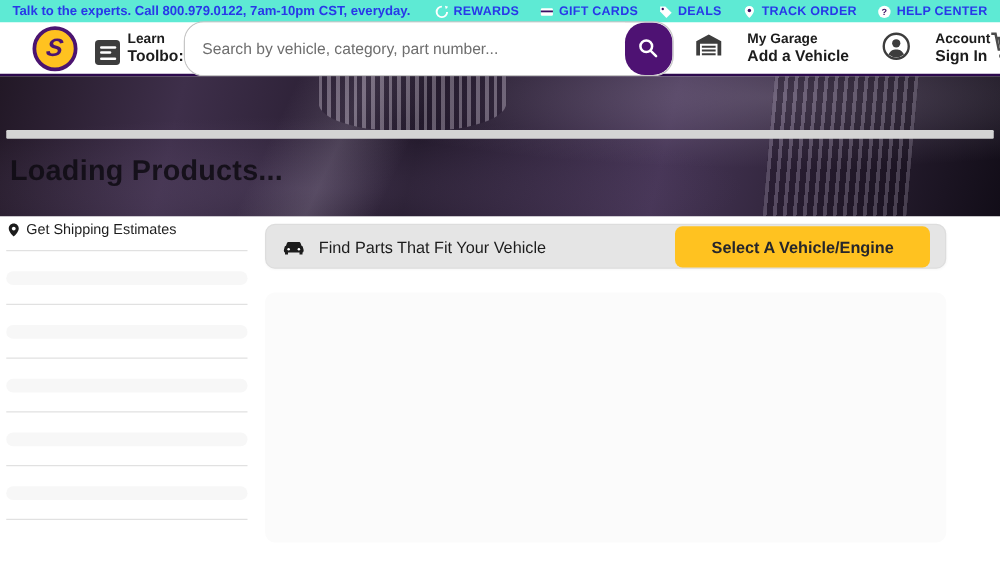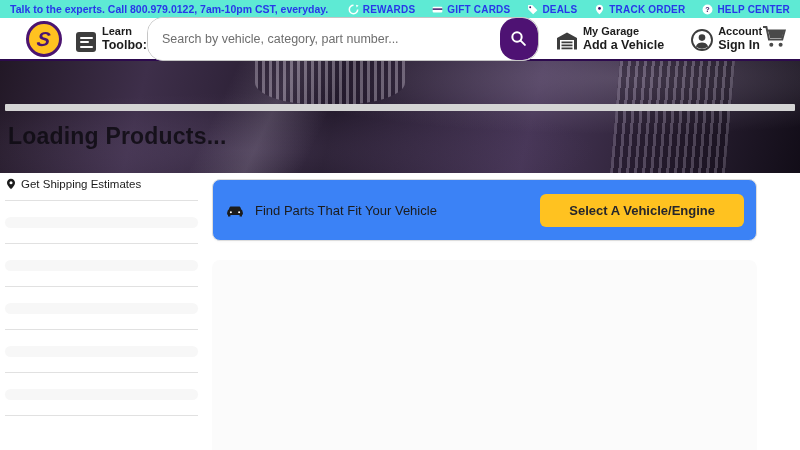--- a/index.html
+++ b/index.html
@@ -34,21 +34,21 @@
   .learn-icon i:nth-child(2){ width:70%; }
   .two-line { font-size:11px; font-weight:700; color:#1c1c1c; line-height:1.15; white-space:nowrap; }
   .two-line .l2 { font-size:12.5px; }
   .searchwrap { width:392px; height:44px; border:1px solid #c6c6c6; border-radius:16px;
                 display:flex; align-items:stretch; overflow:hidden; background:#fff; flex:none; }
   .searchwrap input { flex:1; border:none; outline:none; padding:0 6px 0 14px;
                       font-size:12.5px; color:#444; font-family:"Liberation Sans",sans-serif; }
   .searchwrap input::placeholder { color:#6e6e6e; }
   .search-btn { width:38px; background:#4E1273; border:none; border-radius:16px;
                 display:flex; align-items:center; justify-content:center; cursor:pointer; }
-  .hgroup { display:flex; align-items:flex-end; gap:4px; cursor:pointer; }
+  .hgroup { display:flex; align-items:flex-start; gap:19px; cursor:pointer; }
   .garage { margin-left:16px; }
   .account { margin-left:26px; }
   .cart { margin-left:auto; margin-right:6px; cursor:pointer; }
 
   
   .hero { position:relative; height:112px; overflow:hidden;
     background:
       radial-gradient(ellipse at 78% 15%, rgba(205,195,215,.22), transparent 42%),
       radial-gradient(ellipse at 30% 80%, rgba(120,100,140,.25), transparent 45%),
       linear-gradient(103deg,#221826 0%,#3e2f4a 18%,#1f1627 42%,#463556 66%,#2a2033 84%,#120d18 100%);
@@ -67,22 +67,22 @@
       color:#0e0b12; opacity:.85; letter-spacing:.2px; }
 
   
   .content { display:flex; padding-left:5px; }
   .sidebar { width:193px; padding-top:5px; }
   .shipping { display:flex; align-items:center; gap:4px; font-size:11.5px; font-weight:400;
               color:#1c1c1c; cursor:pointer; }
   .sdivider { height:1px; background:#e1e1e1; margin-top:10px; }
   .skel { height:11px; background:#f7f7f7; border-radius:6px; margin:16px 0 15px 0; }
   .main { margin-left:14px; width:545px; }
-  .vcard { margin-top:6px; height:62px; border:1px solid #ddd; border-radius:8px;
-           background:#3b82f6; display:flex; align-items:center; padding:0 12px;
+  .vcard { margin-top:6px; height:36px; border:1px solid #ddd; border-radius:8px;
+           background:#e5e5e5; display:flex; align-items:center; padding:0 12px;
            box-shadow:0 1px 2px rgba(0,0,0,.03); }
   .vcard-label { font-size:13px; color:#1c1c1c; margin-left:10px; font-weight:500; }
   .vbtn { margin-left:auto; background:#FFC220; border:none; border-radius:6px;
           padding:9px 29px; font-size:13px; font-weight:700; color:#26262b;
           cursor:pointer; font-family:"Liberation Sans",sans-serif; }
   .bigskel { margin-top:19px; height:200px; background:#fbfbfb; border-radius:8px; }
 </style>
 </head>
 <body>
 

